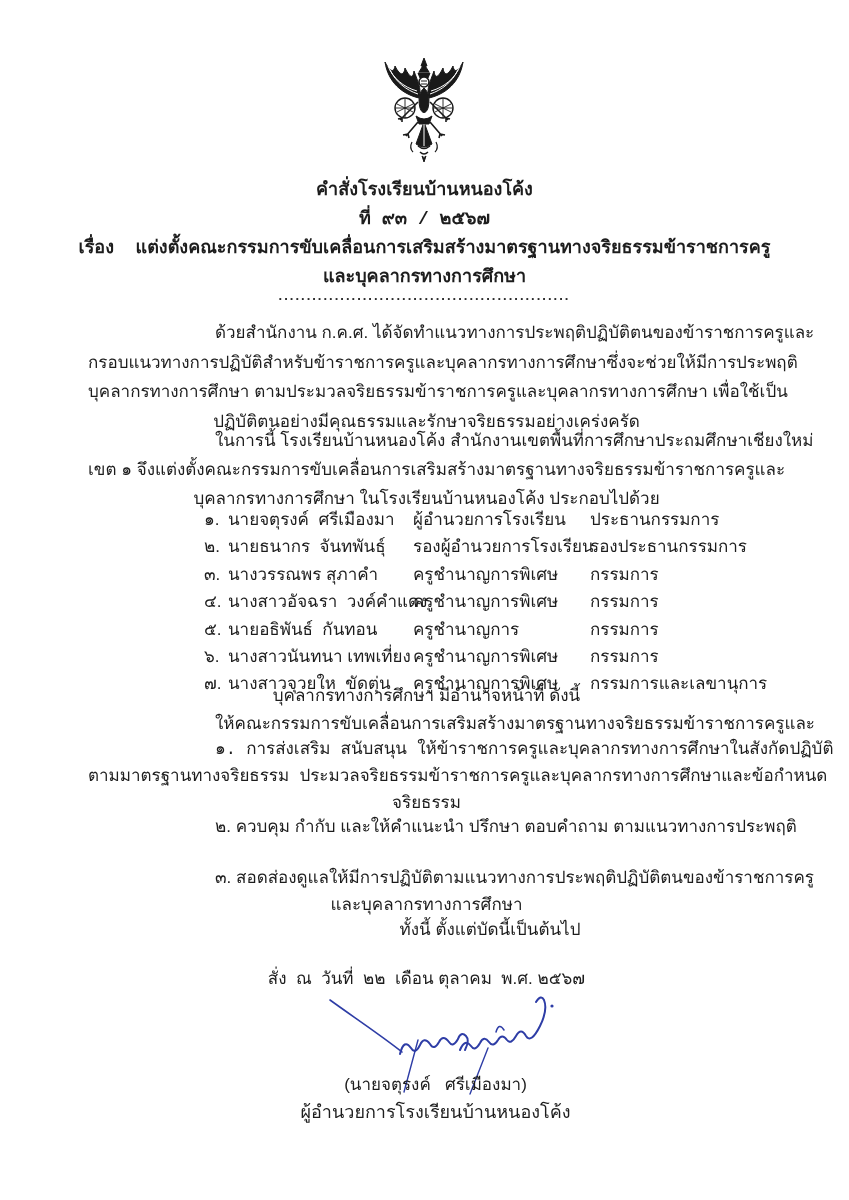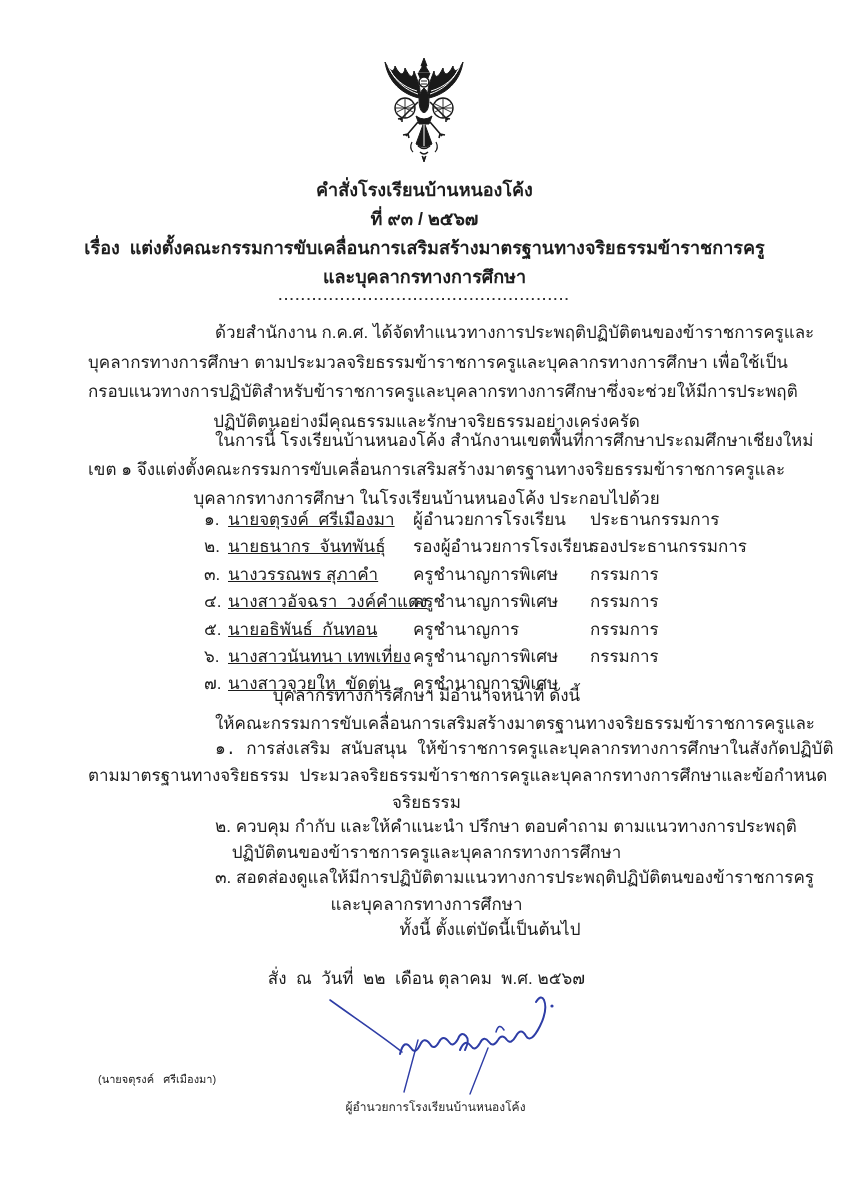--- a/index.html
+++ b/index.html
@@ -11,43 +11,44 @@
     font-family:"Liberation Sans",sans-serif;
     color:#1d1d1d;
     overflow:hidden;
   }
   .abs{position:absolute;}
   .line{white-space:pre;line-height:inherit;}
   .title-block{
     left:0;top:176px;width:849px;
     font-size:18px;font-weight:bold;line-height:29px;
     text-align:center;
+    font-family:Liberation Mono, monospace;
   }
   .dots{
     left:0;top:288px;width:849px;text-align:center;
     font-size:13px;letter-spacing:2px;color:#2a2a2a;font-weight:bold;
   }
   .body-block{left:88px;width:677px;font-size:17px;text-align:center;}
   .indent{padding-left:127px;}
   #p1{top:318px;line-height:29.5px;}
   #p2{top:426px;line-height:29px;}
   #committee{top:506px;line-height:27.4px;}
   .crow{position:relative;height:27.4px;}
   .crow .num{position:absolute;left:116px;}
-  .crow .nm{position:absolute;left:140px;white-space:pre;text-decoration:underline;}
+  .crow .nm{position:absolute;left:140px;white-space:pre;}
   .crow .rl{position:absolute;left:325px;white-space:pre;}
   .crow .ps{position:absolute;left:502px;white-space:pre;font-family:Liberation Serif, serif;}
   #p3{top:682px;line-height:28px;}
   #d1{top:736px;line-height:27px;font-family:Liberation Mono, monospace;}
   #d2{top:814px;line-height:26px;}
   #d3{top:864px;line-height:27px;}
   #closing{top:916px;line-height:27px;}
   #dateline{left:88px;top:964px;width:677px;text-align:center;font-size:17px;}
-  #signame{left:98px;top:1070px;width:675px;text-align:left;font-size:11px;}
-  #sigtitle{left:98px;top:1097px;width:675px;text-align:center;font-size:12px;}
+  #signame{left:98px;top:1070px;width:675px;text-align:center;font-size:17px;}
+  #sigtitle{left:98px;top:1097px;width:675px;text-align:center;font-size:18px;}
   svg{display:block;}
 </style>
 </head>
 <body>
 
 <div class="page">
 
   <svg class="abs" style="left:372px;top:56px;" width="104" height="120" viewBox="0 0 104 120" fill="none" stroke="#1a1a1a">
 
     <path d="M52 2 L55 10 L49 10 Z" fill="#1a1a1a"></path>
@@ -90,22 +91,22 @@
   <div class="abs title-block">
     <div class="line">คำสั่งโรงเรียนบ้านหนองโค้ง</div>
     <div class="line">ที่ ๙๓ / ๒๕๖๗</div>
     <div class="line">เรื่อง  แต่งตั้งคณะกรรมการขับเคลื่อนการเสริมสร้างมาตรฐานทางจริยธรรมข้าราชการครู</div>
     <div class="line">และบุคลากรทางการศึกษา</div>
   </div>
   <div class="abs dots">....................................................</div>
 
   <div id="p1" class="abs body-block">
     <div class="line indent">ด้วยสำนักงาน ก.ค.ศ. ได้จัดทำแนวทางการประพฤติปฏิบัติตนของข้าราชการครูและ</div>
+    <div class="line">กรอบแนวทางการปฏิบัติสำหรับข้าราชการครูและบุคลากรทางการศึกษาซึ่งจะช่วยให้มีการประพฤติ</div>
     <div class="line">บุคลากรทางการศึกษา ตามประมวลจริยธรรมข้าราชการครูและบุคลากรทางการศึกษา เพื่อใช้เป็น</div>
-    <div class="line">กรอบแนวทางการปฏิบัติสำหรับข้าราชการครูและบุคลากรทางการศึกษาซึ่งจะช่วยให้มีการประพฤติ</div>
     <div class="line">ปฏิบัติตนอย่างมีคุณธรรมและรักษาจริยธรรมอย่างเคร่งครัด</div>
   </div>
 
   <div id="p2" class="abs body-block">
     <div class="line indent">ในการนี้ โรงเรียนบ้านหนองโค้ง สำนักงานเขตพื้นที่การศึกษาประถมศึกษาเชียงใหม่</div>
     <div class="line">เขต ๑ จึงแต่งตั้งคณะกรรมการขับเคลื่อนการเสริมสร้างมาตรฐานทางจริยธรรมข้าราชการครูและ</div>
     <div class="line">บุคลากรทางการศึกษา ในโรงเรียนบ้านหนองโค้ง ประกอบไปด้วย</div>
   </div>
 
   <div id="committee" class="abs body-block">
@@ -142,37 +143,37 @@
     <div class="crow">
       <span class="num">๖.</span>
       <span class="nm">นางสาวนันทนา เทพเที่ยง</span>
       <span class="rl">ครูชำนาญการพิเศษ</span>
       <span class="ps">กรรมการ</span>
     </div>
     <div class="crow">
       <span class="num">๗.</span>
       <span class="nm">นางสาวจุวยให  ขัดตุ่น</span>
       <span class="rl">ครูชำนาญการพิเศษ</span>
+      <span class="ps">กรรมการและเลขานุการ</span>
     </div>
   </div>
 
   <div id="p3" class="abs body-block">
     <div class="line">บุคลากรทางการศึกษา มีอำนาจหน้าที่ ดังนี้</div>
     <div class="line indent">ให้คณะกรรมการขับเคลื่อนการเสริมสร้างมาตรฐานทางจริยธรรมข้าราชการครูและ</div>
   </div>
 
   <div id="d1" class="abs body-block">
     <div class="line indent">๑. การส่งเสริม สนับสนุน ให้ข้าราชการครูและบุคลากรทางการศึกษาในสังกัดปฏิบัติ</div>
     <div class="line">ตามมาตรฐานทางจริยธรรม ประมวลจริยธรรมข้าราชการครูและบุคลากรทางการศึกษาและข้อกำหนด</div>
     <div class="line">จริยธรรม</div>
   </div>
 
   <div id="d2" class="abs body-block">
     <div class="line indent">๒. ควบคุม กำกับ และให้คำแนะนำ ปรึกษา ตอบคำถาม ตามแนวทางการประพฤติ</div>
-    <div class="line">ปฏิบัติตนของข้าราชการครูและบุคลากรทางการศึกษา</div>
   </div>
 
   <div id="d3" class="abs body-block">
     <div class="line indent">๓. สอดส่องดูแลให้มีการปฏิบัติตามแนวทางการประพฤติปฏิบัติตนของข้าราชการครู</div>
     <div class="line">และบุคลากรทางการศึกษา</div>
   </div>
 
   <div id="closing" class="abs body-block">
     <div class="line indent">ทั้งนี้ ตั้งแต่บัดนี้เป็นต้นไป</div>
   </div>

